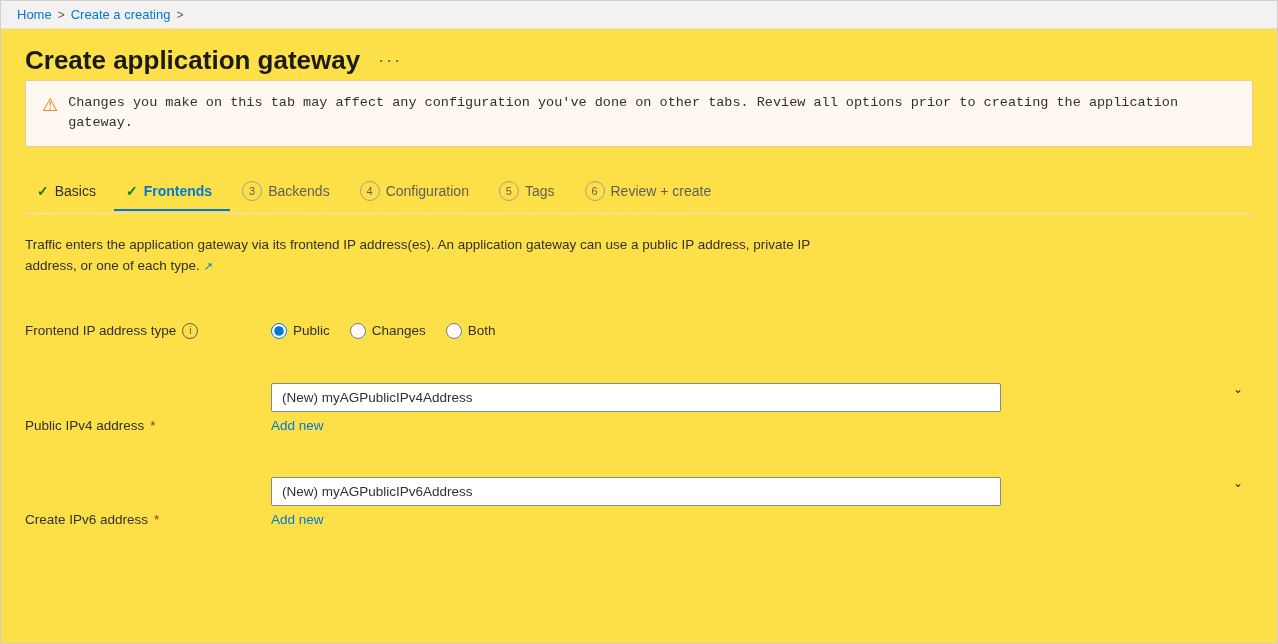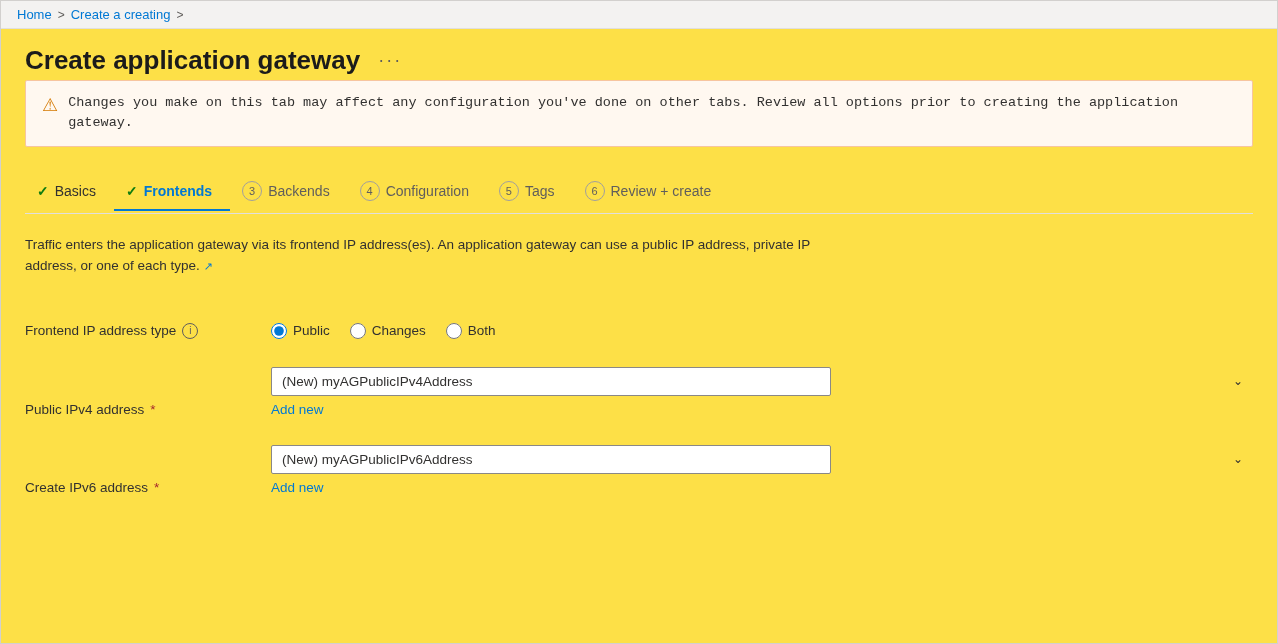--- a/index.html
+++ b/index.html
@@ -200,30 +200,31 @@
       height: 16px;
       accent-color: #0078d4;
       cursor: pointer;
     }
     .dropdown-wrapper {
       position: relative;
       display: flex;
       align-items: center;
     }
     .dropdown-select {
-      width: 560px;
+      width: 730px;
       max-width: 100%;
       padding: 6px 36px 6px 10px;
       border: 1px solid #8a8886;
       border-radius: 2px;
       background: #fff;
       font-size: 13.5px;
       color: #323130;
       appearance: none;
       cursor: pointer;
+      margin-top: 16px;
     }
     .dropdown-arrow {
       position: absolute;
       right: 10px;
       pointer-events: none;
       color: #323130;
       font-size: 12px;
     }
     .add-new-link {
       color: #0078d4;

